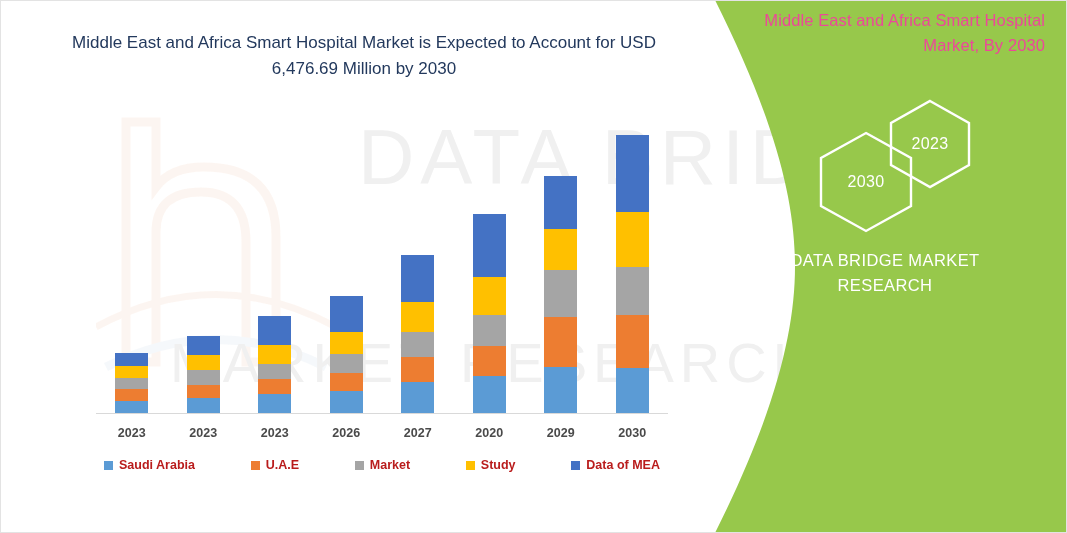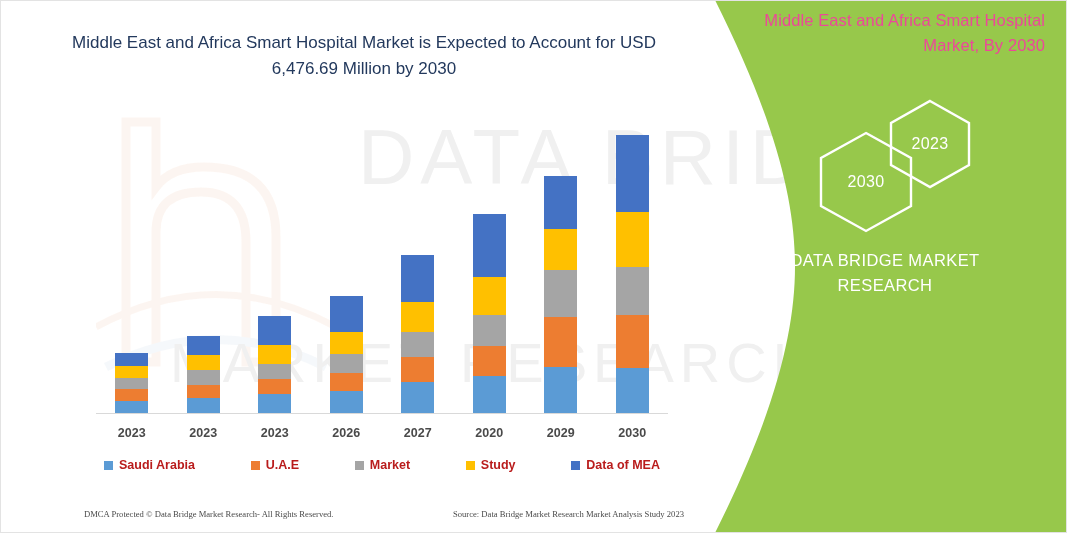--- a/index.html
+++ b/index.html
@@ -206,24 +206,20 @@
       <div class="legend-item">
         <span class="legend-swatch" style="background: rgb(255, 192, 0);"></span>
         <span class="legend-label">Study</span>
       </div>
       <div class="legend-item">
         <span class="legend-swatch" style="background: rgb(68, 114, 196);"></span>
         <span class="legend-label">Data of MEA</span>
       </div>
     </div>
 
-  <div class="footer">
-    <span>DMCA Protected © Data Bridge Market Research- All Rights Reserved.</span>
-    <span>Source: Data Bridge Market Research  Market Analysis Study 2023</span>
-  </div>
 
   <div class="green-panel">
     <svg width="400" height="533" viewBox="0 0 400 533" xmlns="http://www.w3.org/2000/svg">
       <path d="M400 0 L48 0 C108 120 128 200 128 266 C128 332 108 413 48 533 L400 533 Z" fill="#97c84b"></path>
     </svg>
     <div class="green-text">Middle East and Africa Smart Hospital Market, By 2030</div>
 
     <div class="hex-wrap">
       <div class="hex hex-2030">
         <svg width="96" height="104" viewBox="0 0 96 104" xmlns="http://www.w3.org/2000/svg">

